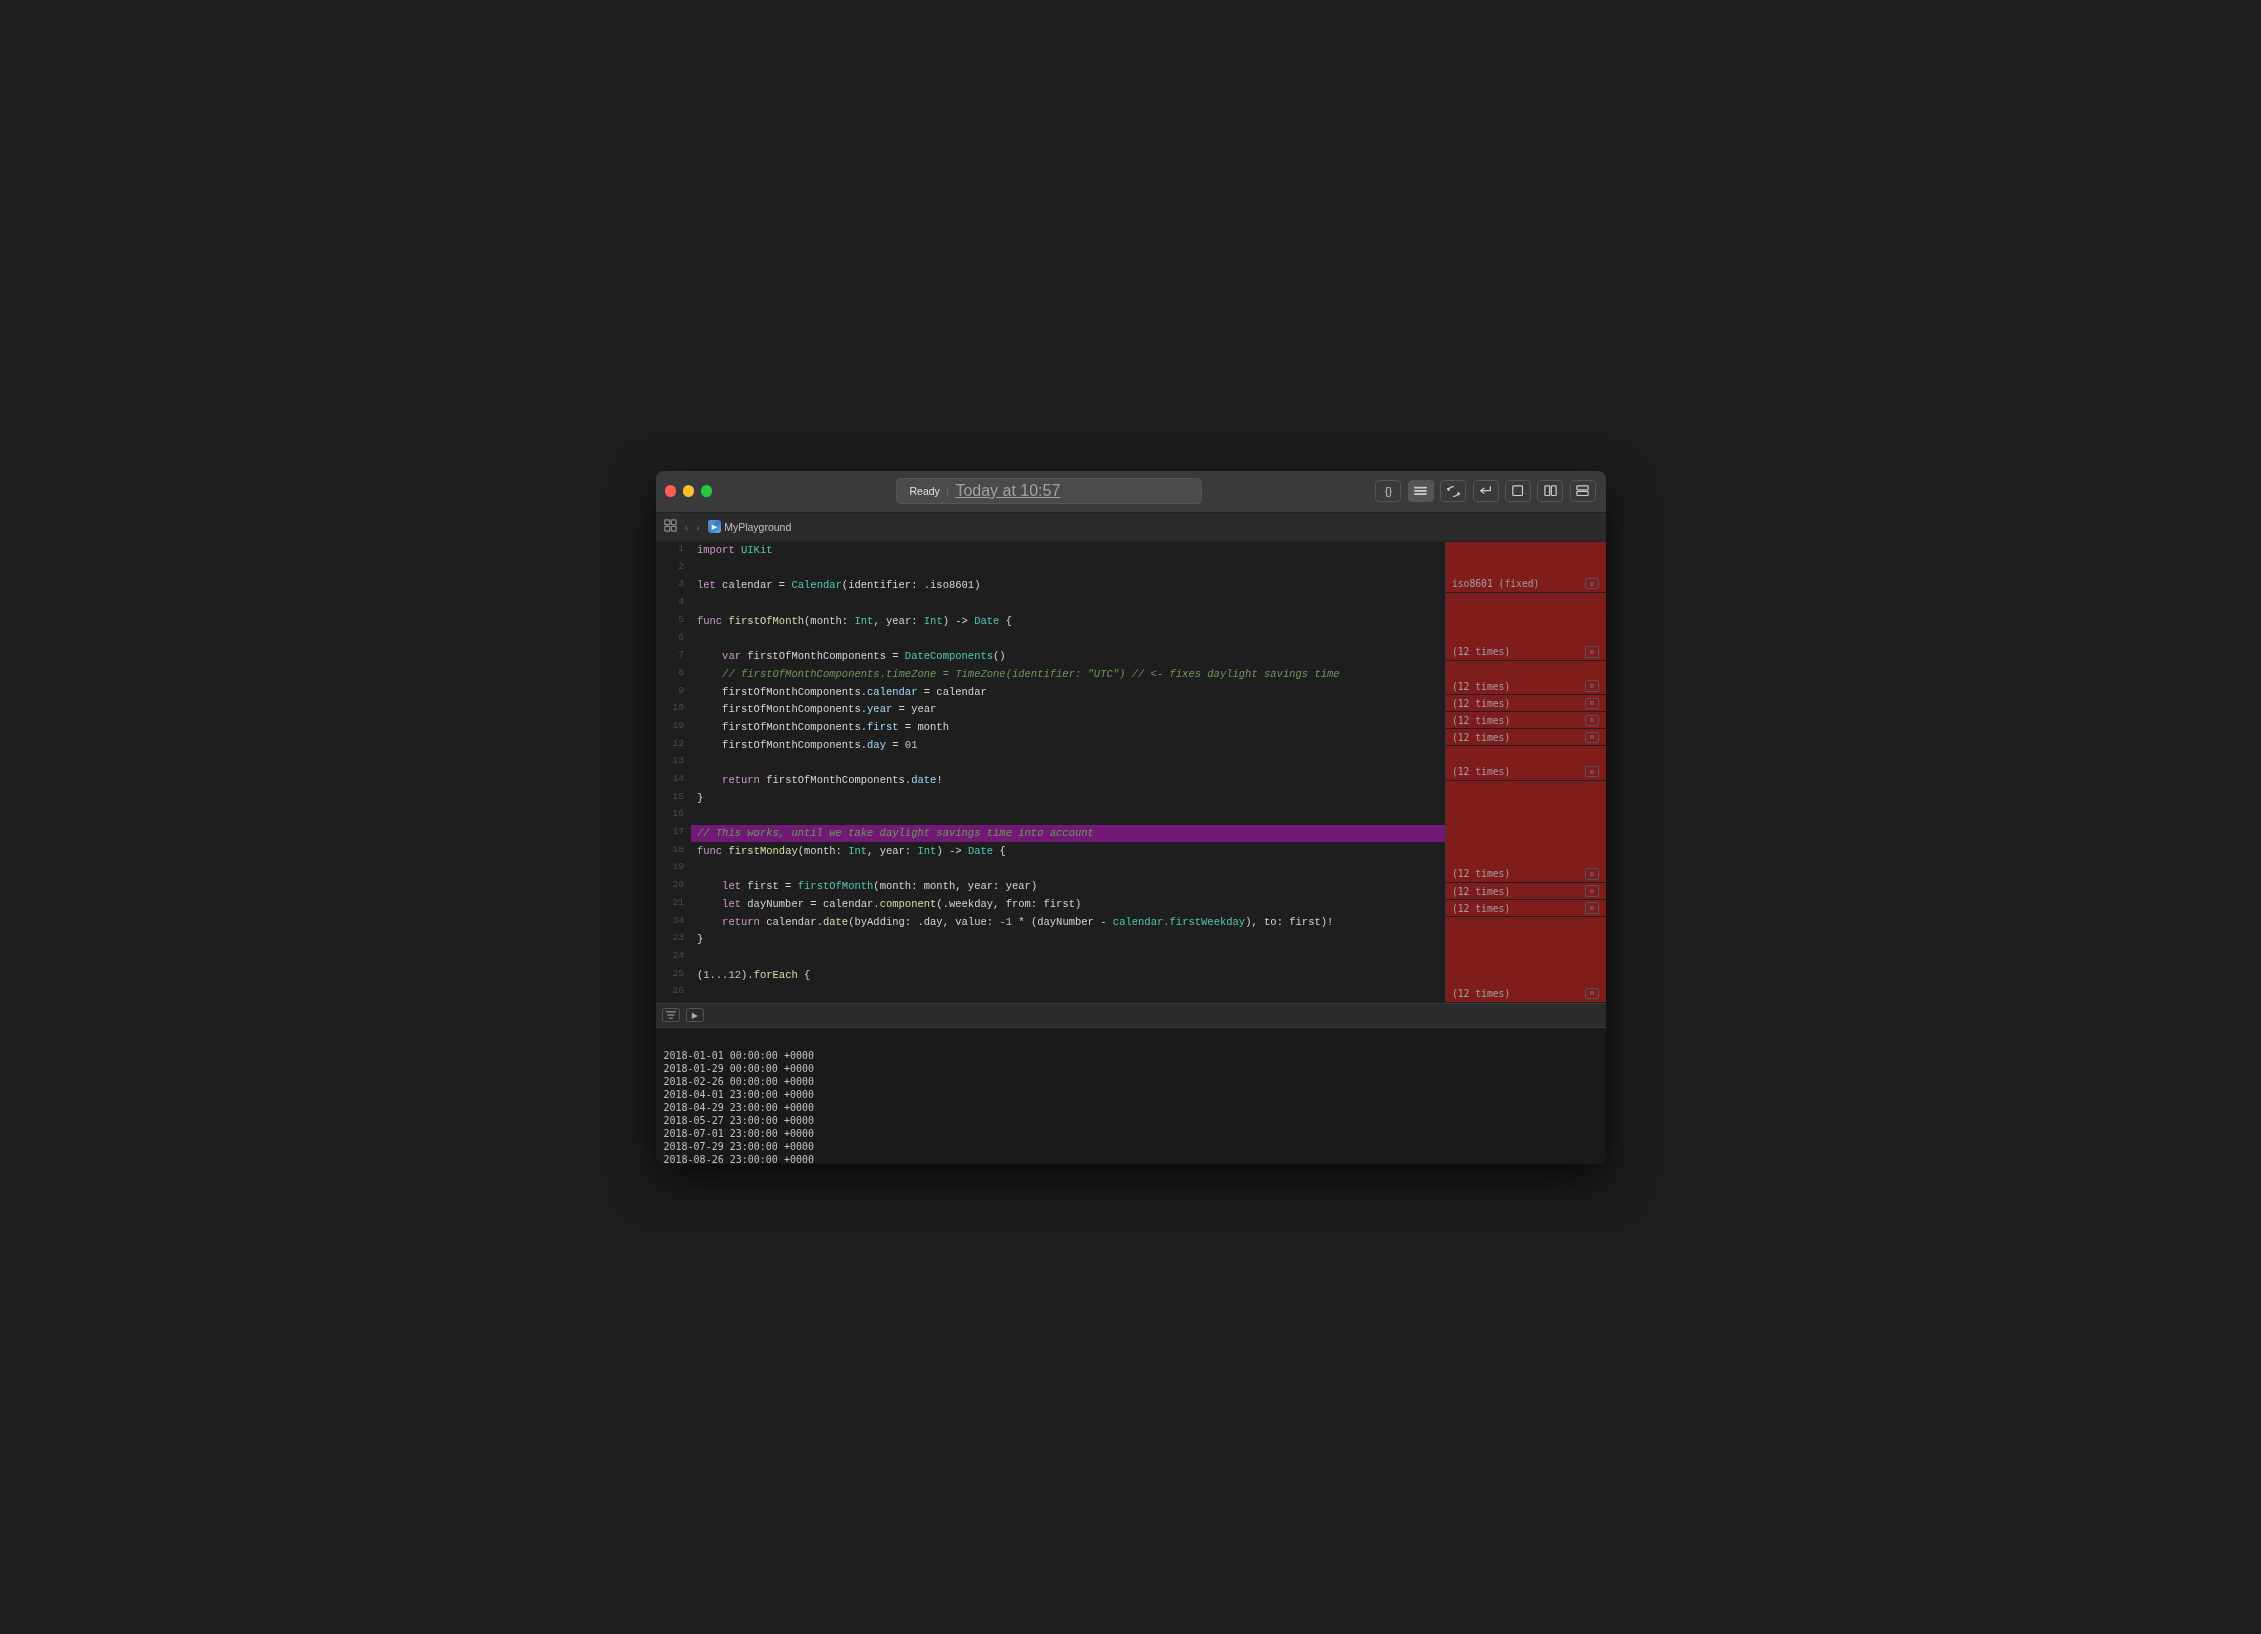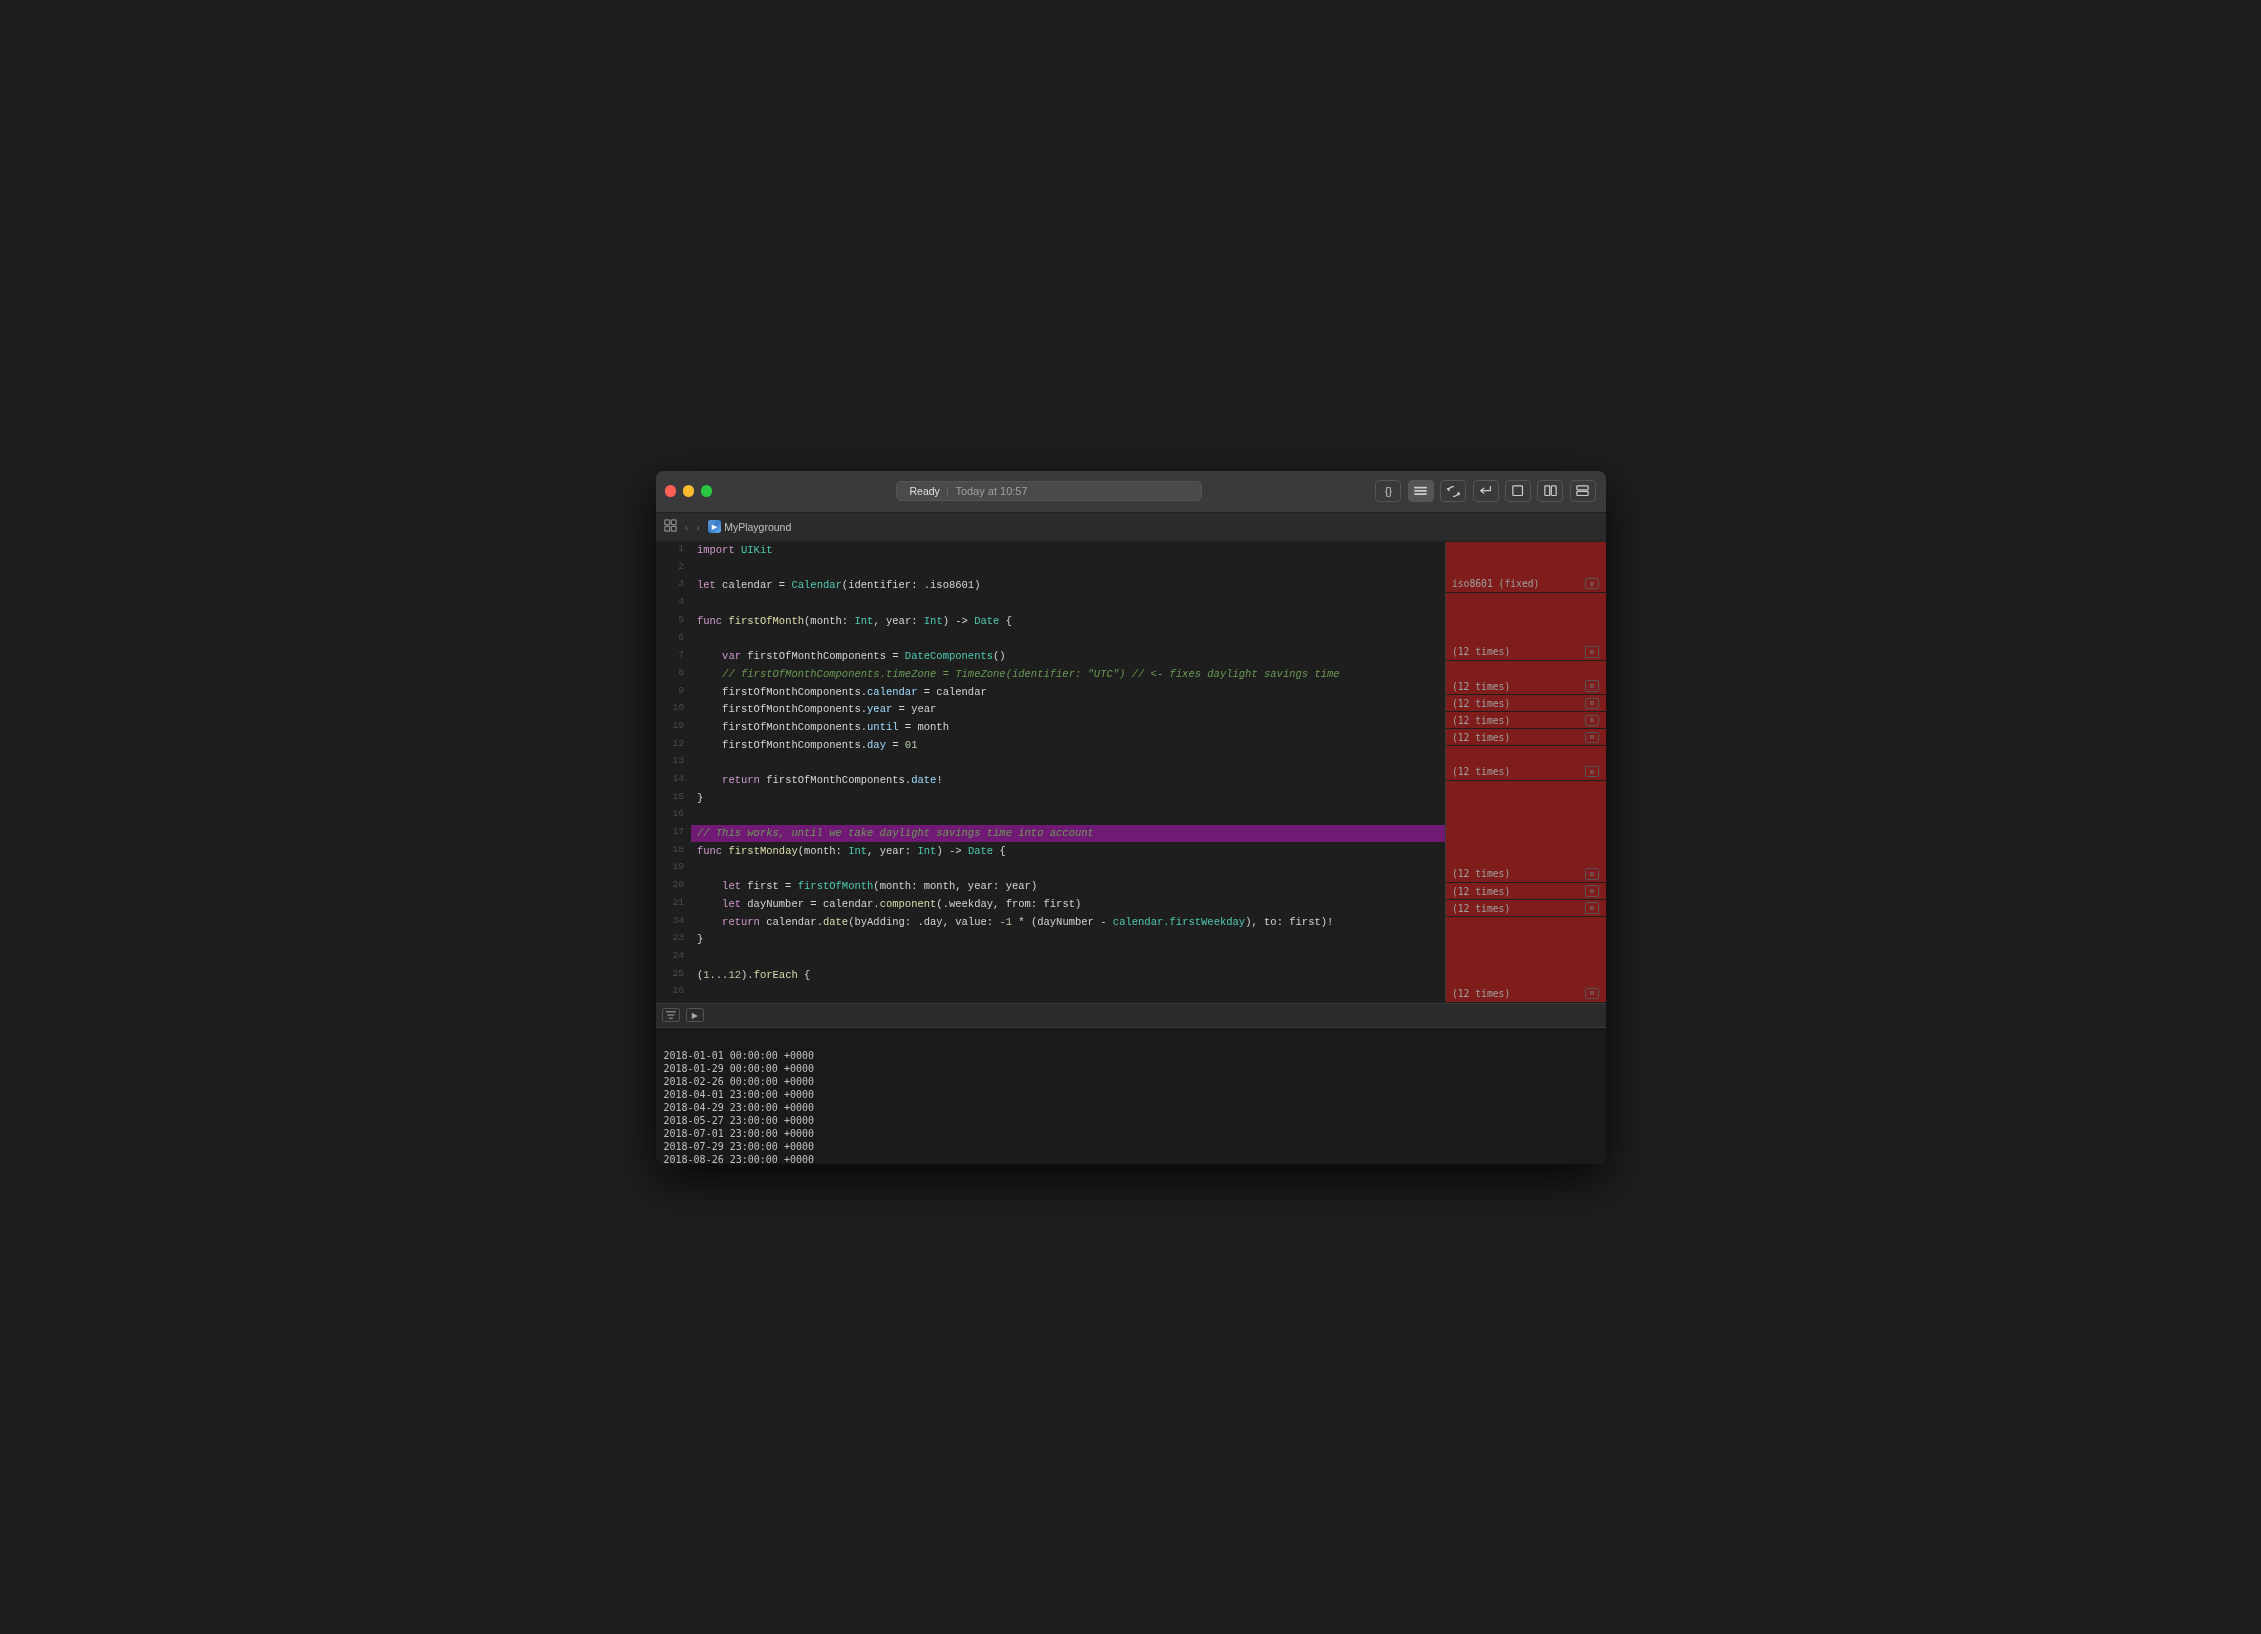--- a/index.html
+++ b/index.html
@@ -75,21 +75,22 @@
       font-weight: 400;
     }
 
     .status-divider {
       color: #666;
       font-size: 10.5px;
     }
 
     .status-time {
       color: #a0a0a0;
-      font-size: 11px;
+      font-size: 16px;
+      text-decoration: underline;
     }
 
     .toolbar-right {
       display: flex;
       gap: 6.4px;
       align-items: center;
     }
 
     .toolbar-btn {
       width: 26px;
@@ -448,21 +449,21 @@
           <span class="line-content">    firstOfMonthComponents.<span class="prop">calendar</span> = calendar</span>
         </div>
 
         <div class="code-line">
           <span class="line-num">10</span>
           <span class="line-content">    firstOfMonthComponents.<span class="prop">year</span> = year</span>
         </div>
 
         <div class="code-line">
           <span class="line-num">19</span>
-          <span class="line-content">    firstOfMonthComponents.<span class="prop">until</span> = month</span>
+          <span class="line-content">    firstOfMonthComponents.<span class="prop">first</span> = month</span>
         </div>
 
         <div class="code-line">
           <span class="line-num">12</span>
           <span class="line-content">    firstOfMonthComponents.<span class="prop">day</span> = <span class="num">01</span></span>
         </div>
 
         <div class="code-line">
           <span class="line-num">13</span>
           <span class="line-content"></span>

